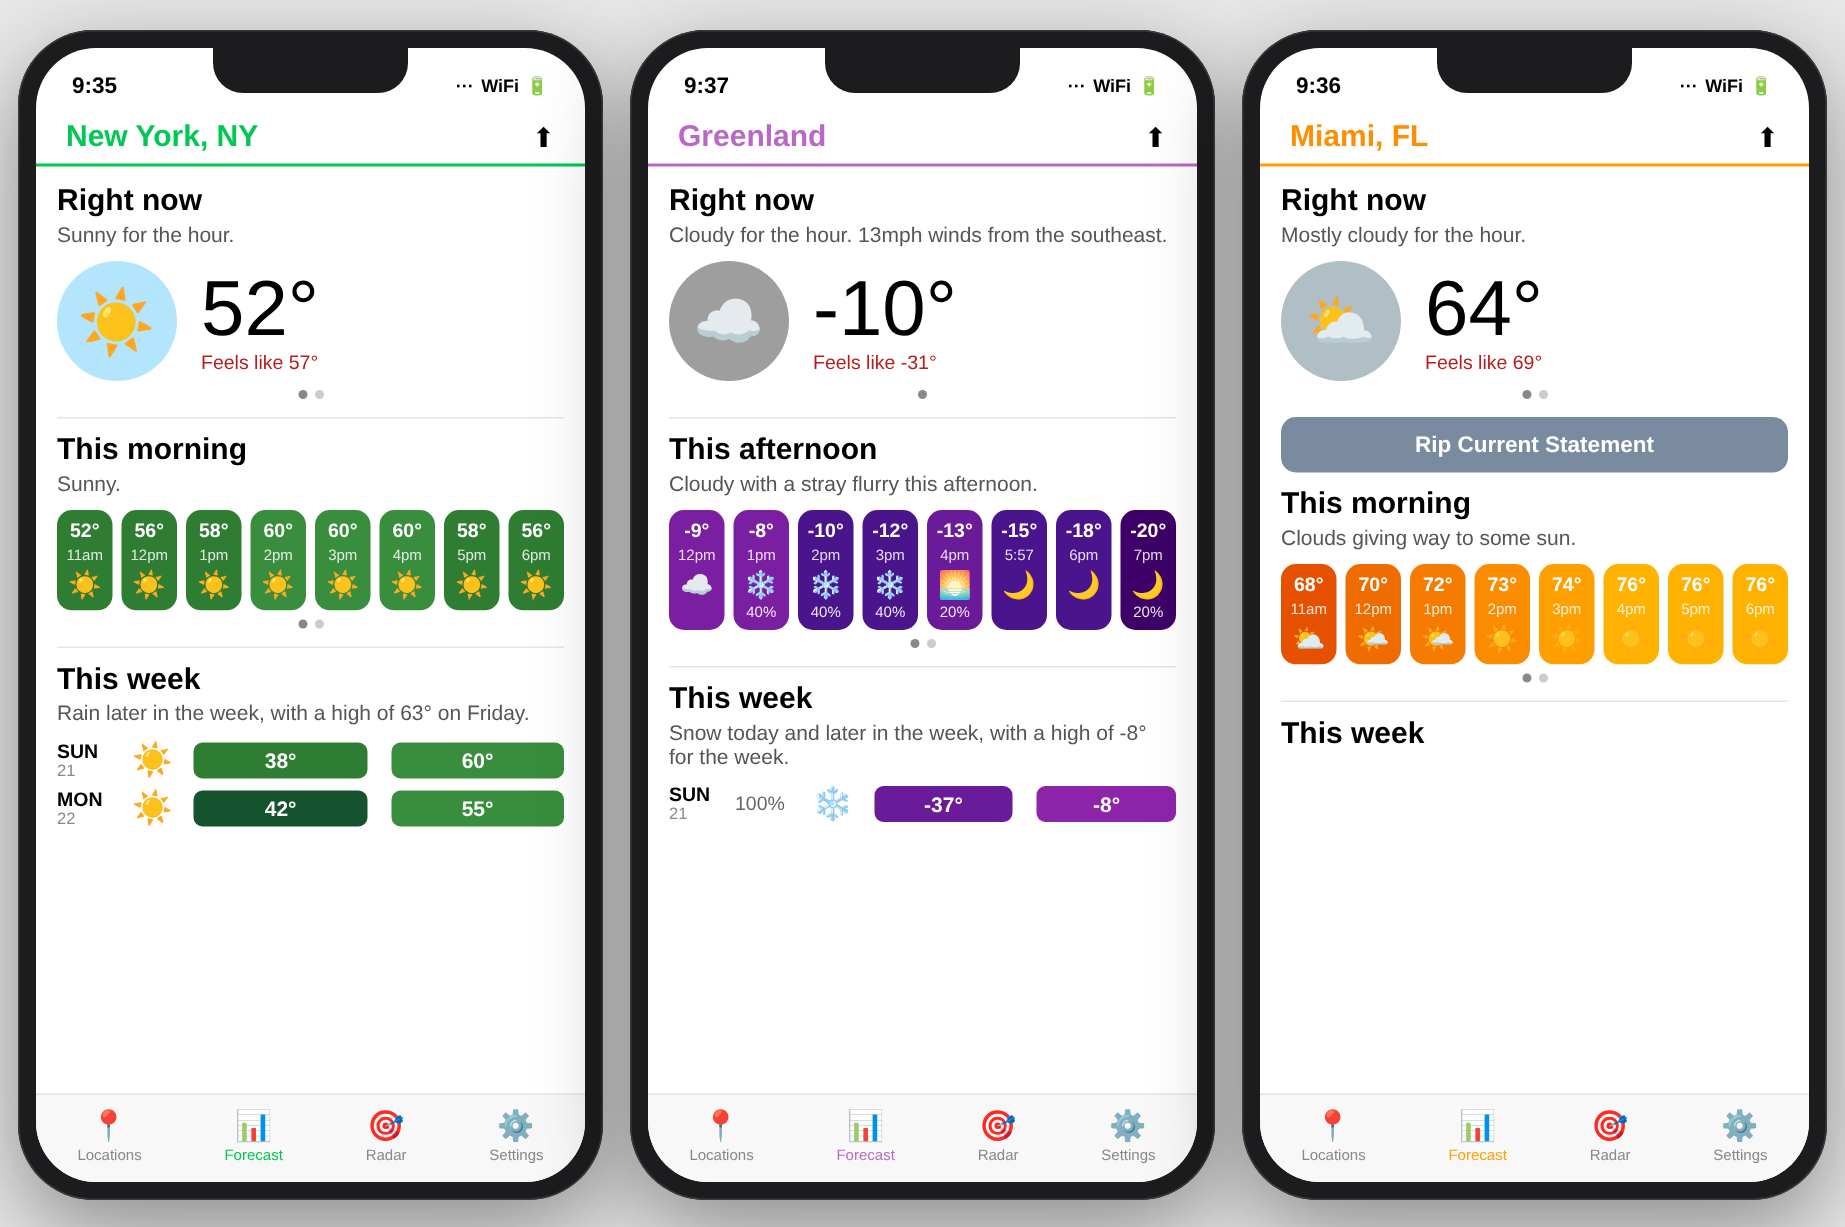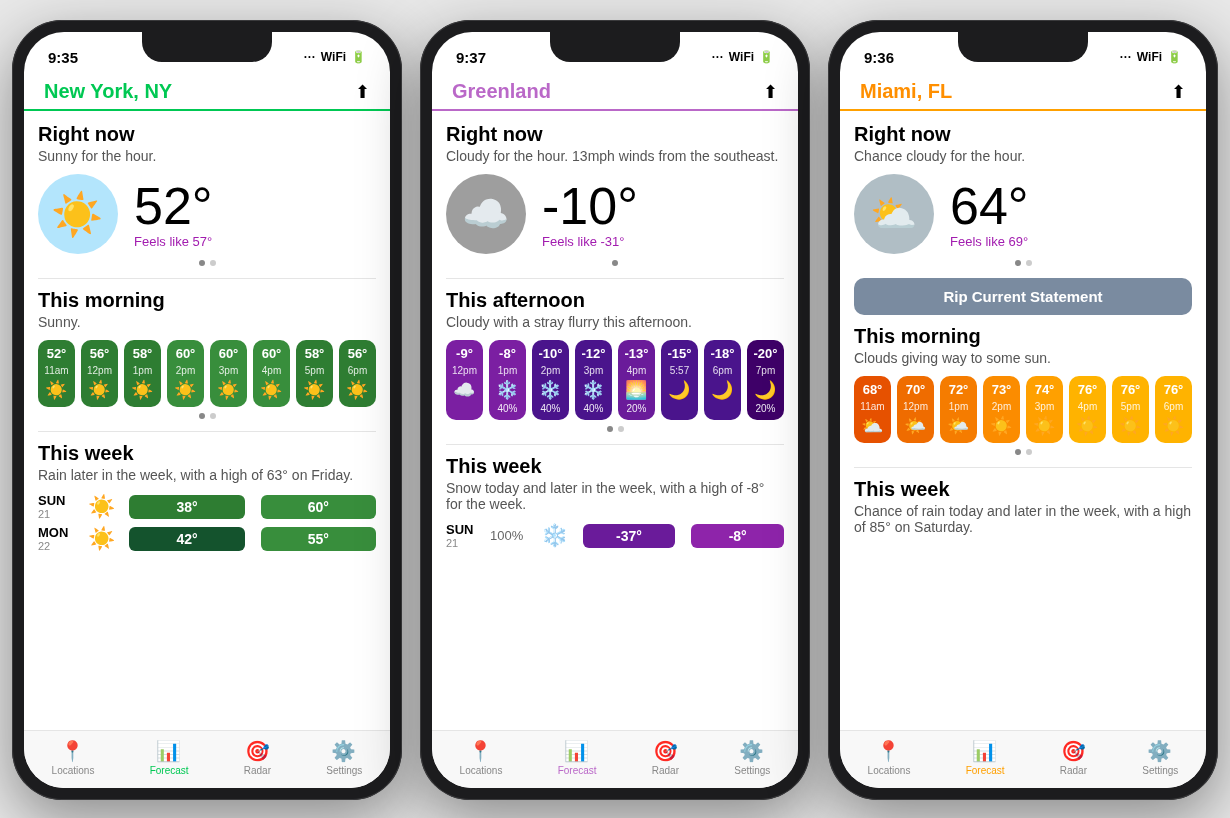--- a/index.html
+++ b/index.html
@@ -120,21 +120,21 @@
       border-radius: 50%;
       display: flex;
       align-items: center;
       justify-content: center;
       font-size: 42px;
       flex-shrink: 0;
     }
 
     .temp-display { }
     .temp-main { font-size: 52px; font-weight: 300; line-height: 1; }
-    .feels-like { font-size: 13px; color: #a21caf; margin-top: 2px; }
+    .feels-like { font-size: 13px; color: #b91c1c; margin-top: 2px; }
 
     .dots-indicator {
       display: flex;
       justify-content: center;
       gap: 5px;
       margin: 6px 0 12px;
     }
     .dot {
       width: 6px; height: 6px;
       border-radius: 50%;
@@ -521,21 +521,21 @@
         </div>
       </div>
 
       <div class="location-header" style="border-color:#ffa000;">
         <span class="location-name" style="color:#ff8f00;">Miami, FL</span>
         <span class="share-icon">⬆</span>
       </div>
 
       <div class="screen-content">
         <div class="section-title">Right now</div>
-        <div class="section-subtitle">Chance cloudy for the hour.</div>
+        <div class="section-subtitle">Mostly cloudy for the hour.</div>
         <div class="current-weather">
           <div class="weather-icon-circle" style="background:#b0bec5; font-size:38px;">⛅</div>
           <div class="temp-display">
             <div class="temp-main">64°</div>
             <div class="feels-like">Feels like 69°</div>
           </div>
         </div>
         <div class="dots-indicator">
           <div class="dot active"></div>
           <div class="dot"></div>
@@ -588,21 +588,20 @@
           </div>
         </div>
         <div class="dots-indicator">
           <div class="dot active"></div>
           <div class="dot"></div>
         </div>
 
         <div class="divider"></div>
 
         <div class="section-title">This week</div>
-        <div class="section-subtitle">Chance of rain today and later in the week, with a high of 85° on Saturday.</div>
 
       </div>
 
       <div class="bottom-nav">
         <div class="nav-item">
           <span class="nav-icon">📍</span>
           <span>Locations</span>
         </div>
         <div class="nav-item active" style="color:#ffa000;">
           <span class="nav-icon">📊</span>

